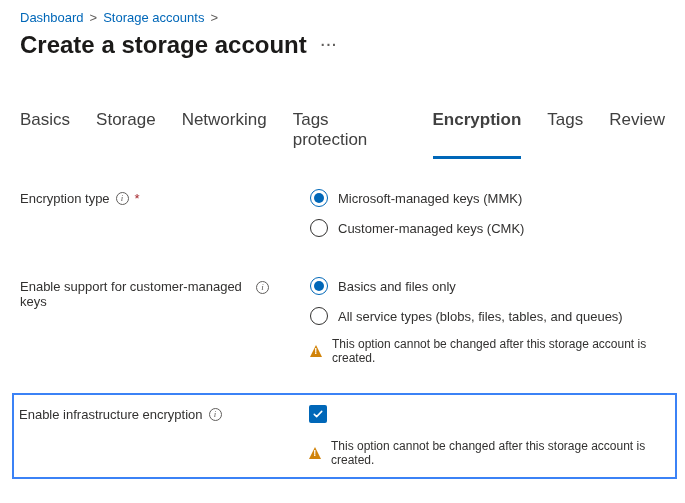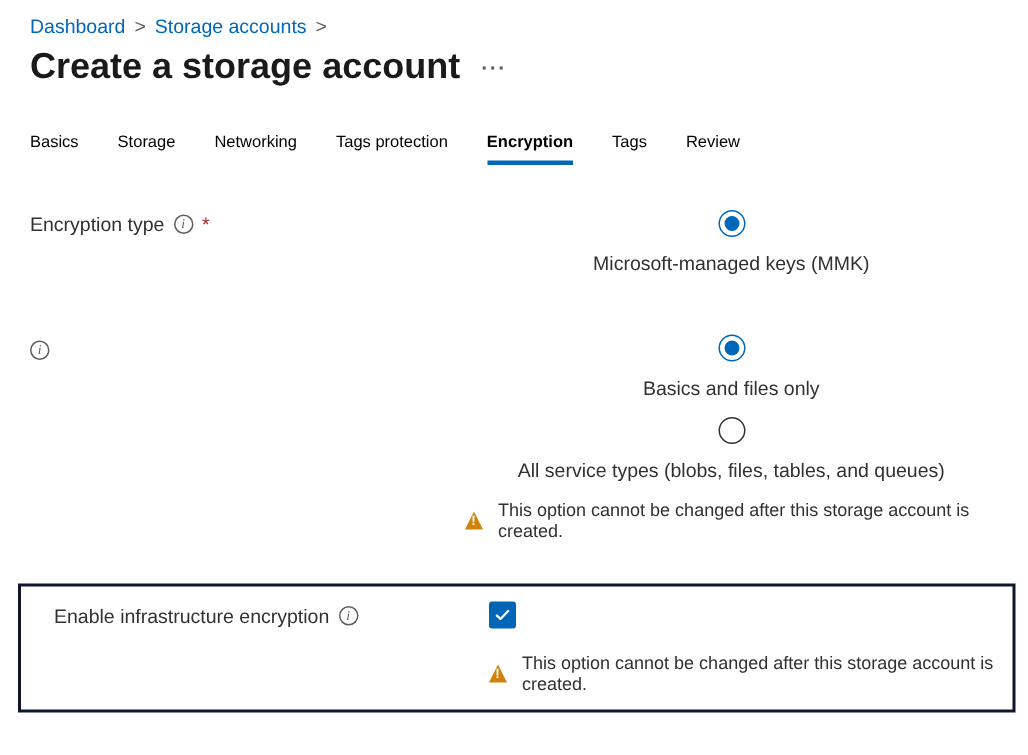--- a/index.html
+++ b/index.html
@@ -33,25 +33,26 @@
     }
     .dots { color: #605e5c; font-size: 14px; letter-spacing: 1px; cursor: pointer; line-height: 1;}
     .tabs {
       display: flex;
       gap: 26px;
       border-bottom: 0;
       margin-top: 30px;
       margin-bottom: 30px;
     }
     .tab {
-      font-size: 11px;
+      font-size: 17px;
       padding-bottom: 6px;
-      color: #000000;
+      color: #404040;
       cursor: pointer;
       border-bottom: 3px solid transparent;
+      margin-top: 21px;
     }
     .tab.active {
       font-weight: 600;
       border-bottom: 3px solid #0067b8;
     }
     .form-row {
       display: flex;
       align-items: flex-start;
       margin-bottom: 18px;
     }
@@ -69,21 +70,20 @@
       width: 13px; height: 13px;
       border: 1px solid #605e5c; border-radius: 50%;
       display: inline-flex; align-items: center; justify-content: center;
       font-size: 9px; font-style: italic; font-family: Georgia, serif;
       color: #605e5c; cursor: pointer; line-height: 1; padding-bottom: 0px;
     }
     .required { color: #a4262c; }
     .radio-row {
       display: flex; align-items: center; gap: 10px; margin-bottom: 12px;
       cursor: pointer;
-      flex-direction: column;
     }
     .radio {
       width: 18px; height: 18px; border-radius: 50%;
       border: 1px solid #323130; position: relative; flex-shrink: 0;
     }
     .radio.checked { border-color: #0067b8; }
     .radio.checked::after {
       content: ""; position: absolute; width: 10px; height: 10px;
       background: #0067b8; border-radius: 50%;
       top: 50%; left: 50%; transform: translate(-50%, -50%);
@@ -101,22 +101,22 @@
       content: "!"; position: absolute; top: 1px; left: -1.8px;
       color: #fff; font-size: 9px; font-weight: bold;
     }
     .checkbox {
       width: 18px; height: 18px; background: #0067b8; border-radius: 2px;
       display: inline-flex; align-items: center; justify-content: center;
       cursor: pointer; flex-shrink: 0;
     }
     .checkbox svg { width: 12px; height: 12px; }
     .highlight-box {
-      border: 2px solid #0f172a;
-      padding: 10px 6px 10px 20px;
+      border: 2px solid #3b82f6;
+      padding: 10px 6px 10px 3px;
       margin-left: -8px; margin-right: -12px;
     }
     .highlight-box .form-row { margin-bottom: 0; }
     .highlight-box .form-label-col { width: 292px; padding-left:2px;}
     .section-gap { margin-bottom: 28px; }
   </style>
 </head>
 <body>
 
 <div class="breadcrumb">
@@ -145,25 +145,30 @@
   <div class="form-label-col">
     <span>Encryption type</span>
     <span class="info-icon">i</span>
     <span class="required">*</span>
   </div>
   <div class="form-control-col">
     <div class="radio-row">
       <div class="radio checked"></div>
       <span>Microsoft-managed keys (MMK)</span>
     </div>
+    <div class="radio-row">
+      <div class="radio"></div>
+      <span>Customer-managed keys (CMK)</span>
+    </div>
   </div>
 </div>
 
 <div class="form-row section-gap">
   <div class="form-label-col" style="align-items:flex-start;">
+    <span style="max-width:230px;">Enable support for customer-managed keys</span>
     <span class="info-icon" style="margin-top:2px;">i</span>
   </div>
   <div class="form-control-col">
     <div class="radio-row">
       <div class="radio checked"></div>
       <span>Basics and files only</span>
     </div>
     <div class="radio-row">
       <div class="radio"></div>
       <span>All service types (blobs, files, tables, and queues)</span>

